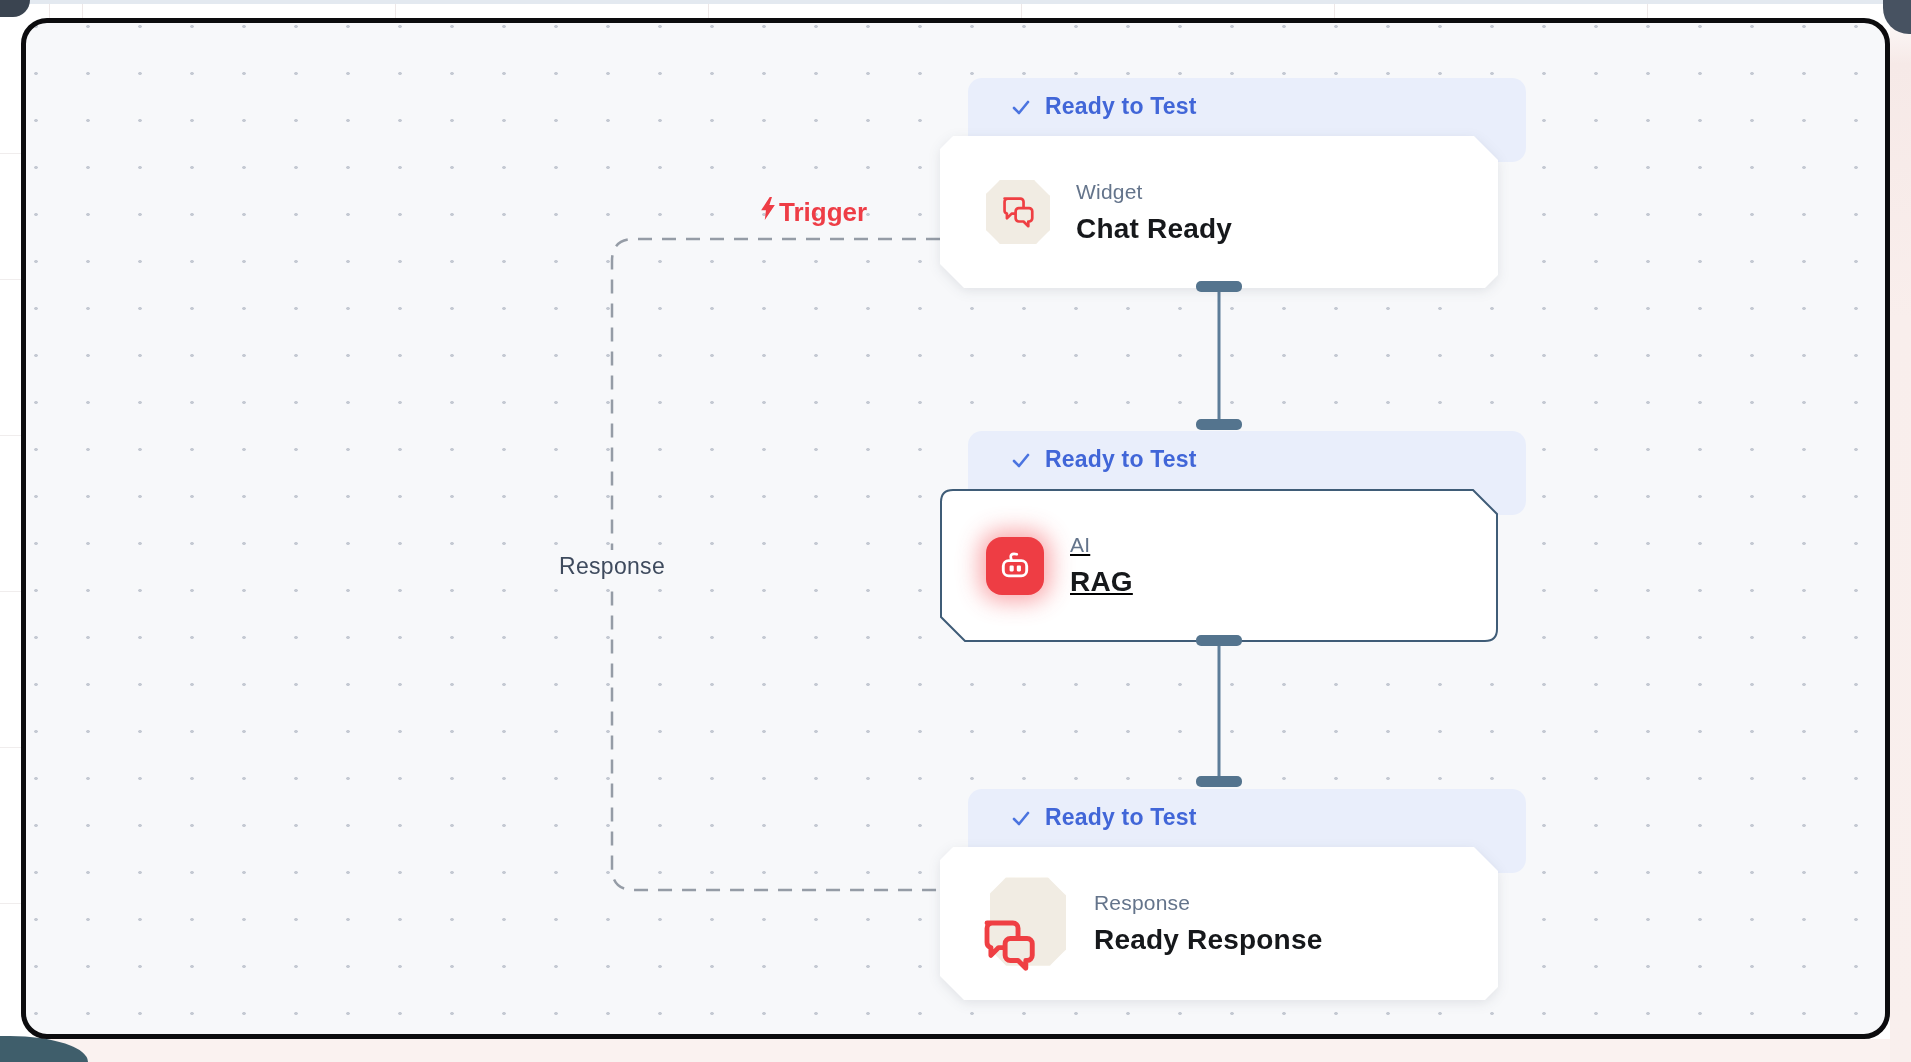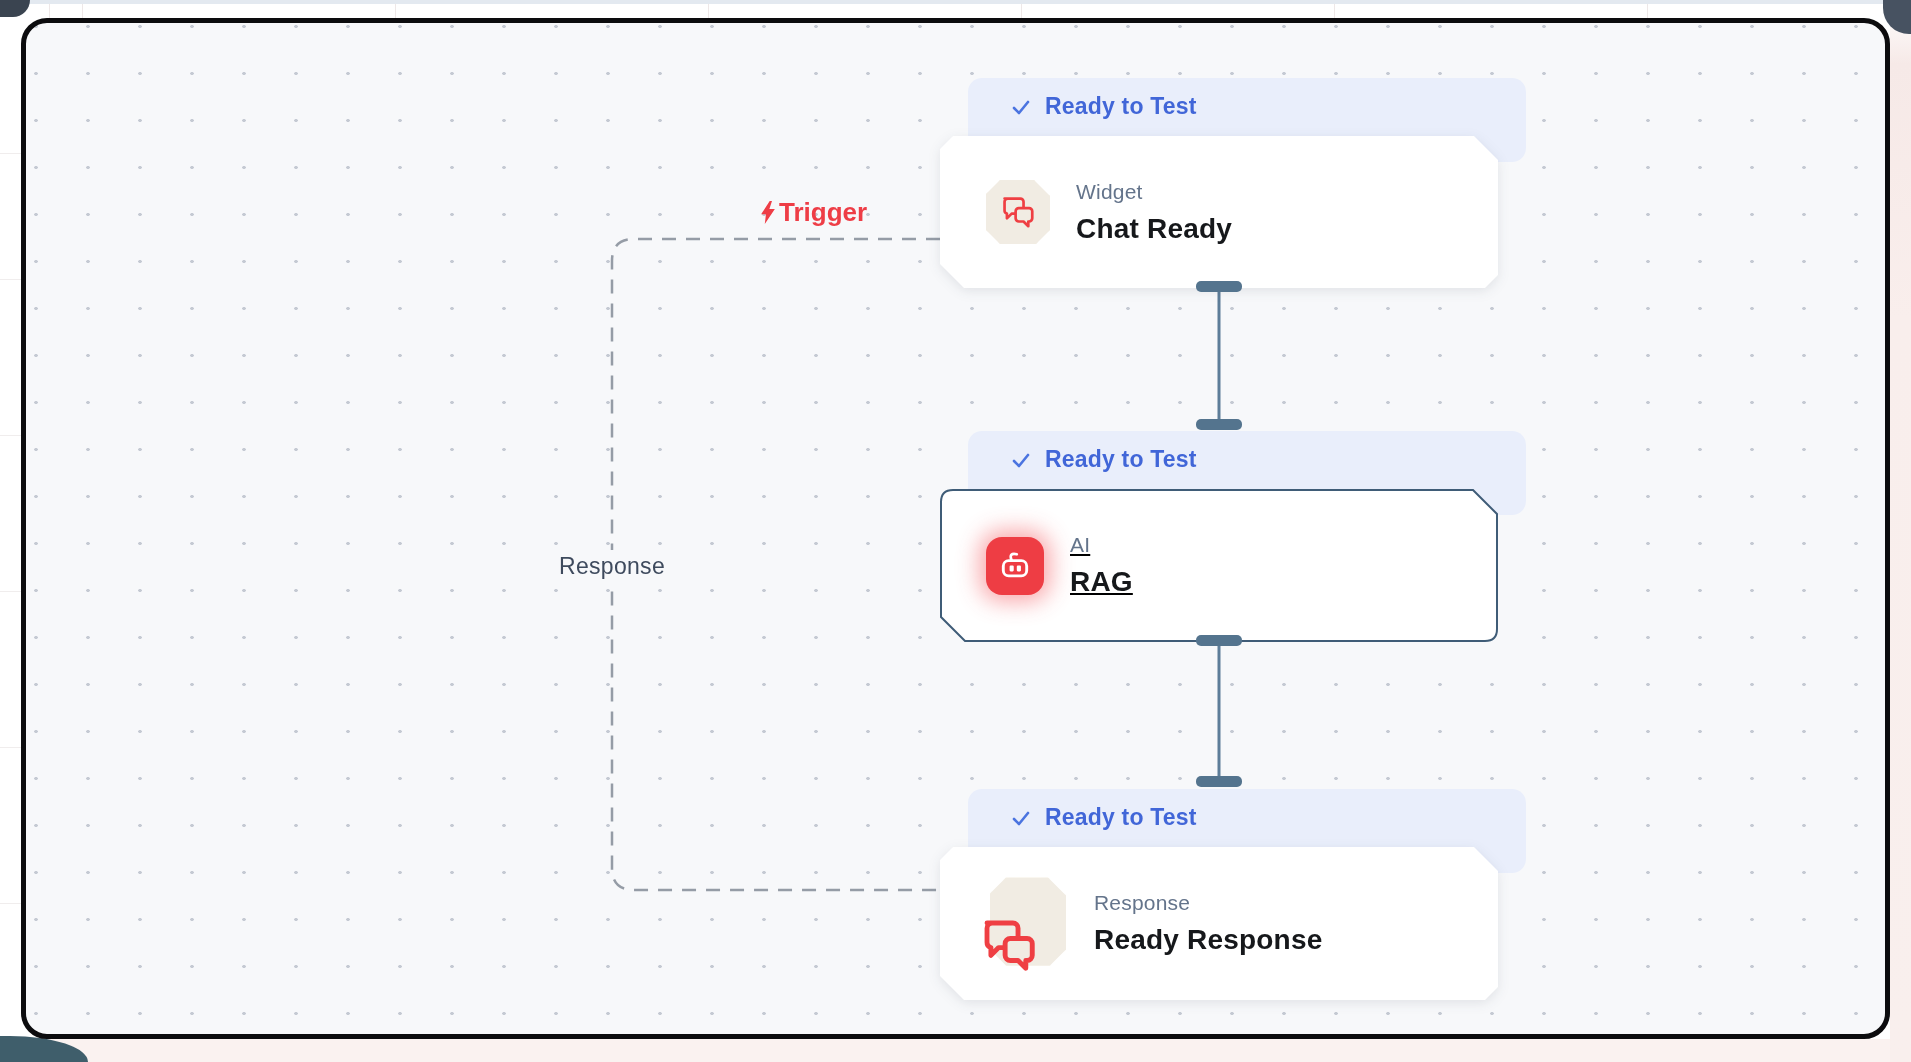--- a/index.html
+++ b/index.html
@@ -91,21 +91,21 @@
     background: #f1ece3; border-radius: 18px;
     clip-path: polygon(16px 0, calc(100% - 18px) 0, 100% 18px, 100% calc(100% - 16px),
                        calc(100% - 16px) 100%, 16px 100%, 0 calc(100% - 16px), 0 16px);
     box-shadow: 0 0 18px 10px rgba(238,228,208,0.75);
   }
   .resp-bubbles { position: absolute; left: -2px; top: 36px; }
 
   
   .trigger-label {
     position: absolute; left: 734px; top: 174px;
-    display: flex; align-items: center; gap: 3px;
+    display: flex; gap: 3px;
     color: #ee3d46; font-size: 26px; font-weight: 600;
   }
   .response-label {
     position: absolute; left: 586px; top: 527px; transform: translateX(-50%);
     background: #f7f8fa; padding: 3px 10px;
     color: #3e4a5d; font-size: 23px; font-weight: 400; letter-spacing: 0.3px;
   }
 </style>
 </head>
 <body>

